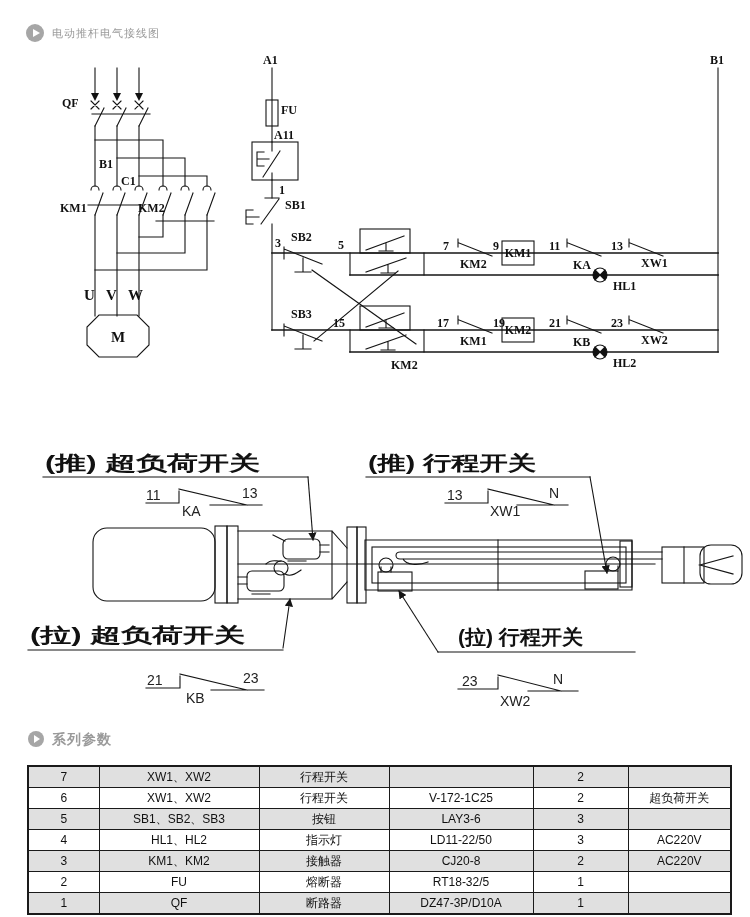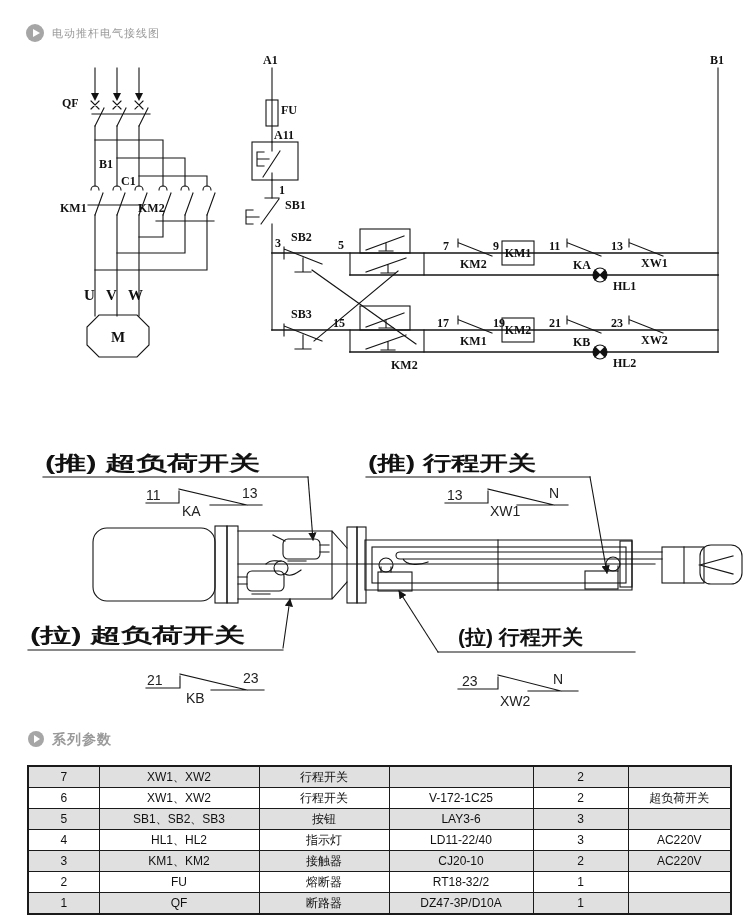--- a/index.html
+++ b/index.html
@@ -264,37 +264,37 @@
         <td>SB1、SB2、SB3</td>
         <td>按钮</td>
         <td>LAY3-6</td>
         <td>3</td>
         <td></td>
       </tr>
       <tr>
         <td>4</td>
         <td>HL1、HL2</td>
         <td>指示灯</td>
-        <td>LD11-22/40</td>
+        <td>LD11-22/50</td>
         <td>3</td>
         <td>AC220V</td>
       </tr>
       <tr>
         <td>3</td>
         <td>KM1、KM2</td>
         <td>接触器</td>
-        <td>CJ20-10</td>
+        <td>CJ20-8</td>
         <td>2</td>
         <td>AC220V</td>
       </tr>
       <tr>
         <td>2</td>
         <td>FU</td>
         <td>熔断器</td>
-        <td>RT18-32/2</td>
+        <td>RT18-32/5</td>
         <td>1</td>
         <td></td>
       </tr>
       <tr>
         <td>1</td>
         <td>QF</td>
         <td>断路器</td>
         <td>DZ47-3P/D10A</td>
         <td>1</td>
         <td></td>

